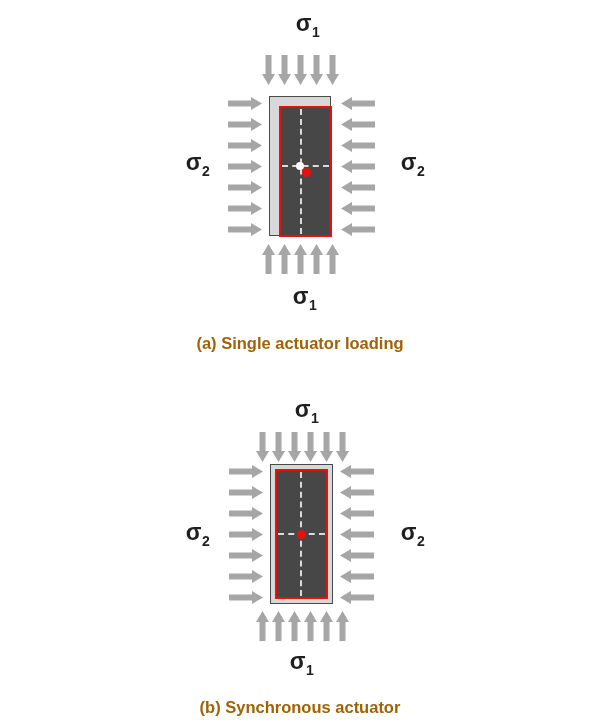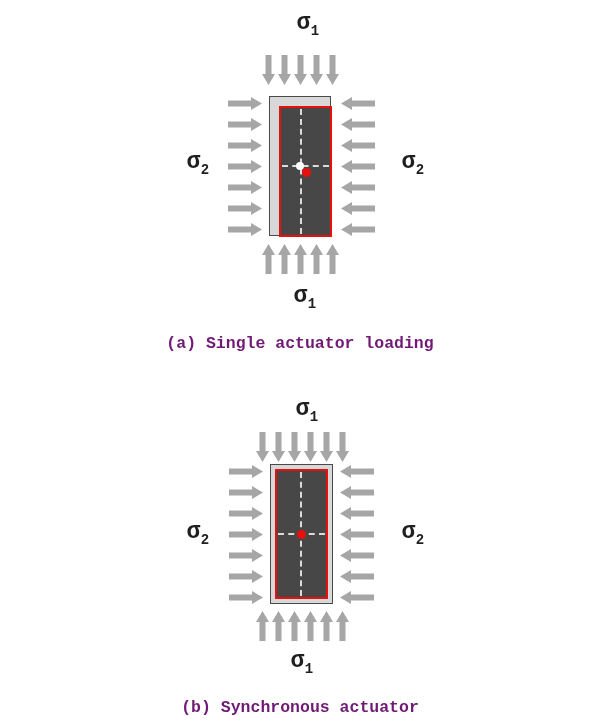--- a/index.html
+++ b/index.html
@@ -2,35 +2,35 @@
 <html style="--arrow-gray: #a6a6a6; --specimen-dark: #474747; --specimen-light: #d8d8d8; --outline-dark: #4a4a4a; --accent-red: #e8100c; --text-color: #1f1f1f;"><head>
 <meta charset="utf-8">
 <style>
   * { margin:0; padding:0; box-sizing:border-box; }
   html,body { background:#ffffff; }
   body {
     width:600px; height:722px; position:relative; overflow:hidden;
     font-family:"Liberation Sans","DejaVu Sans",sans-serif;
     color:var(--text-color,#1f1f1f);
   }
-  .canvas { position:relative; width:600px; height:604px;font-family:Liberation Mono, monospace; }
+  .canvas { position:relative; width:600px; height:604px; }
   .abs { position:absolute; }
 
   .sigma {
     font-weight:bold; font-size:23px; line-height:26px;
     width:60px; text-align:center; color:var(--text-color,#1f1f1f);
     letter-spacing:0.5px;
   }
   .sigma sub { font-size:14px; font-weight:bold; }
 
   .sigma-side { width:40px; }
 
   .caption {
     left:0; width:600px; text-align:center;
-    font-weight:bold; font-size:16.5px; color:#701a75;
+    font-weight:bold; font-size:16.5px; color:#a16207;
   }
 
   .arrow-row { display:flex; flex-direction:row; gap:3px; }
   .arrow-col { display:flex; flex-direction:column; gap:8px; }
   svg.arr { fill:var(--arrow-gray,#a6a6a6); display:block; }
 
   .spec-outer {
     background:var(--specimen-light,#d8d8d8);
     border:1px solid var(--outline-dark,#4a4a4a);
   }

